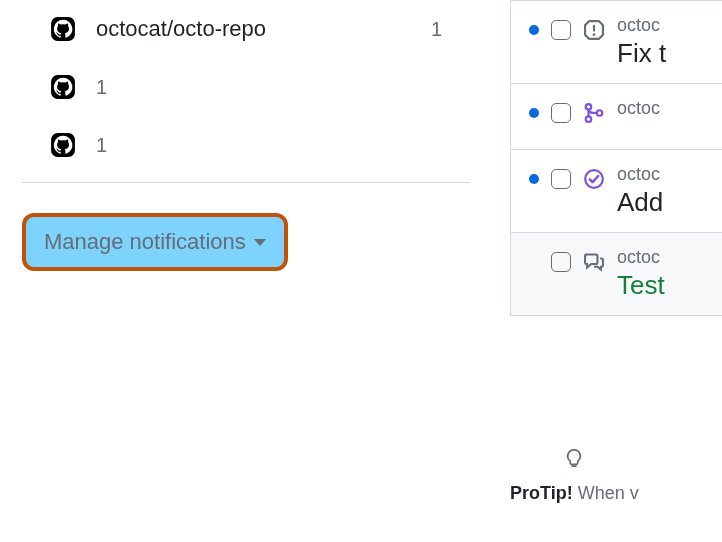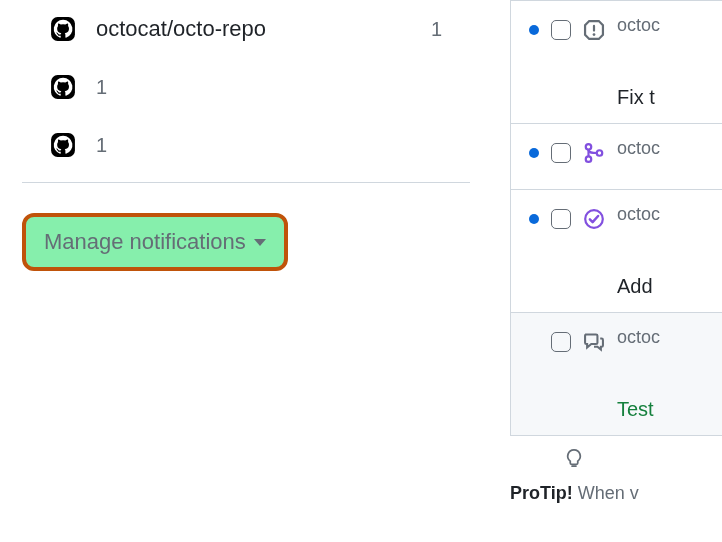--- a/index.html
+++ b/index.html
@@ -46,21 +46,21 @@
     margin: 8px 0 30px 0;
   }
   .manage-btn {
     display: inline-flex;
     align-items: center;
     border: 4px solid #c0530a;
     border-radius: 12px;
     padding: 12px 18px;
     font-size: 22px;
     color: #656d76;
-    background: #86efac;
+    background: #7dd3fc;
     cursor: pointer;
   }
   .caret {
     margin-left: 8px;
     width: 0; height: 0;
     border-left: 6px solid transparent;
     border-right: 6px solid transparent;
     border-top: 7px solid #656d76;
   }
 
@@ -96,27 +96,27 @@
     margin-top: 5px;
   }
   .type-icon {
     width: 22px; height: 22px;
     flex-shrink: 0;
     margin-top: 4px;
   }
   .notif-text {
     display: flex;
     flex-direction: column;
-    gap: 12px;
+    gap: 2px;
     font-size: 20px;
     overflow: hidden;
     white-space: nowrap;
   }
   .notif-repo { color: #656d76; font-size: 18px; }
-  .notif-title { color: #1f2328; font-size: 20px; margin-top: 38px; }
+  .notif-title { color: #1f2328; font-size: 26px; }
   .notif-row.dim { background: #f6f8fa; }
   .notif-row.dim .notif-title { color: #15803d; }
 
   .protip {
     position: absolute;
     left: 510px;
     top: 448px;
     display: flex;
     align-items: center;
     gap: 10px;

